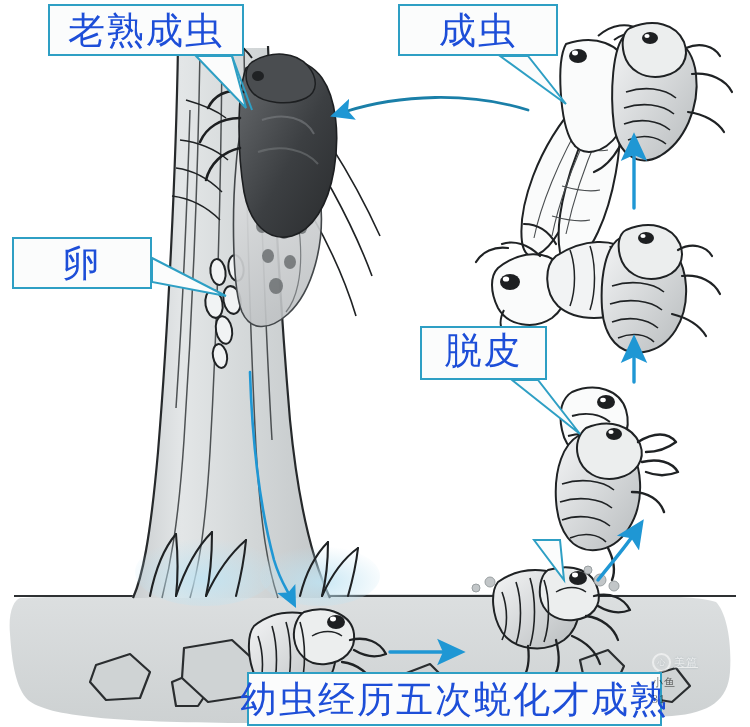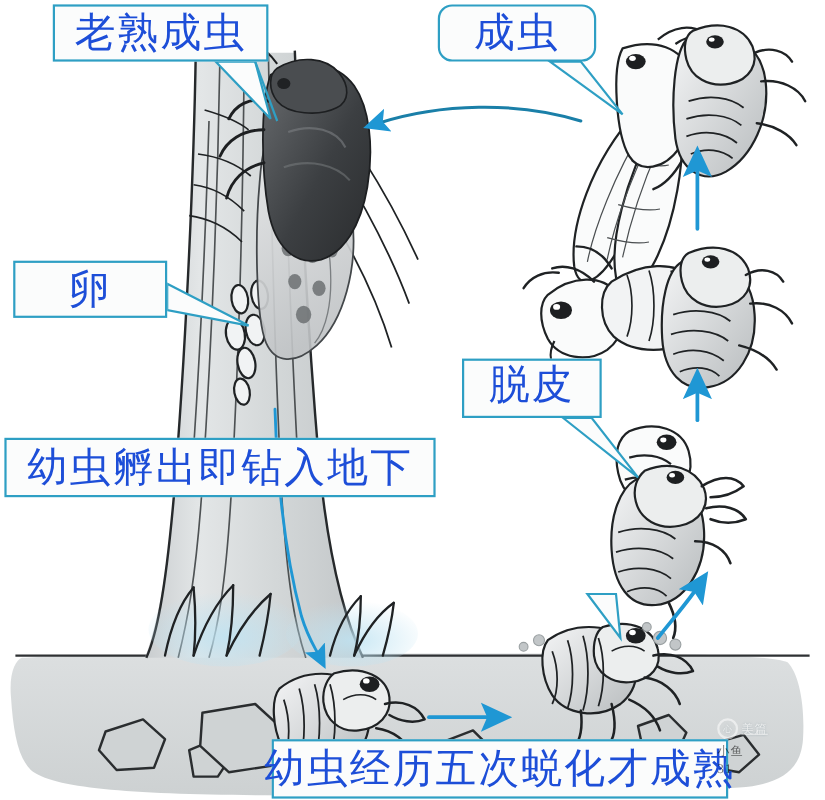--- a/index.html
+++ b/index.html
@@ -33,21 +33,21 @@
     letter-spacing: 2px;
     display: flex;
     align-items: center;
     justify-content: center;
     white-space: nowrap;
     line-height: 1;
     z-index: 20;
   }
 
   #lbl-mature-adult { left: 48px;  top: 4px;   width: 196px; height: 52px;  font-size: 37px; }
-  #lbl-adult        { left: 398px; top: 4px;   width: 144px; height: 52px;  font-size: 37px; border-radius: 13px; }
+  #lbl-adult        { left: 398px; top: 4px;   width: 160px; height: 52px;  font-size: 37px; }
   #lbl-egg          { left: 12px;  top: 237px; width: 140px; height: 52px;  font-size: 37px; }
   #lbl-hatch        { left: 4px;   top: 398px; width: 392px; height: 54px;  font-size: 37px; }
   #lbl-molt         { left: 420px; top: 326px; width: 127px; height: 54px;  font-size: 37px; font-family: Liberation Mono, monospace; }
   #lbl-emerge       { left: 303px; top: 486px; width: 288px; height: 54px;  font-size: 37px; }
   #lbl-five-molts   { left: 247px; top: 672px; width: 415px; height: 54px;  font-size: 37px; }
 
   
   #watermark {
     position: absolute;
     right: 2px;
@@ -425,21 +425,20 @@
       <path d="M534,540 L564,580 L560,540 Z"></path>
     </g>
   </svg>
 
   <div class="label-box" id="lbl-mature-adult">老熟成虫</div>
 
   <div class="label-box" id="lbl-adult">成虫</div>
 
   <div class="label-box" id="lbl-egg">卵</div>
 
-  <div class="label-box" id="lbl-hatch">幼虫孵出即钻入地下</div>
 
   <div class="label-box" id="lbl-molt">脱皮</div>
 
 
   <div class="label-box" id="lbl-five-molts">幼虫经历五次蜕化才成熟</div>
 
   <div id="watermark">
     <div class="wm-row">
       <span class="wm-badge">心</span>
       <span class="wm-name">美篇</span>

